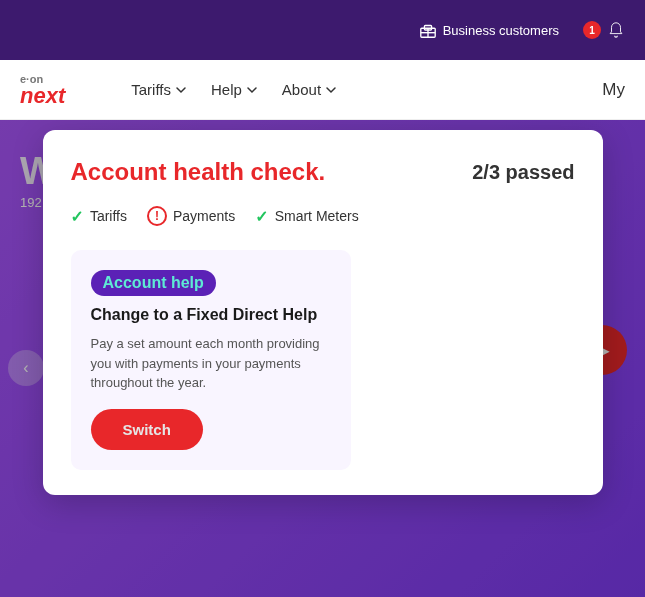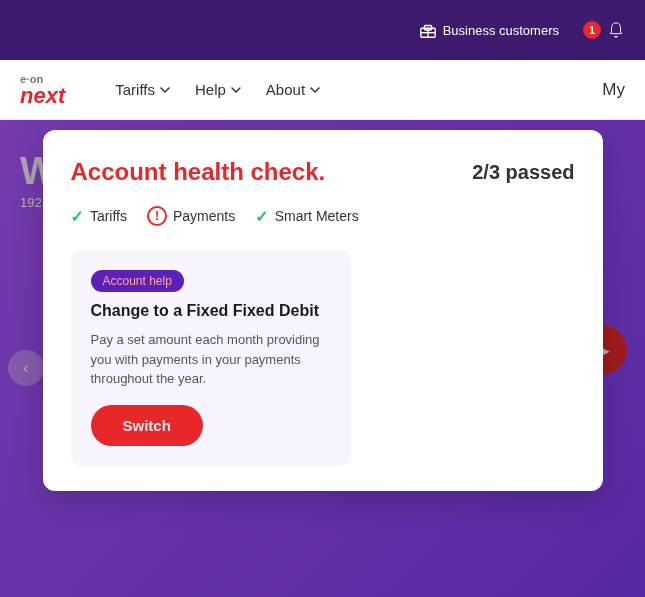--- a/index.html
+++ b/index.html
@@ -49,21 +49,21 @@
       font-weight: bold;
     }
 
     
     .nav-bar {
       background: white;
       height: 60px;
       display: flex;
       align-items: center;
       padding: 0 20px;
-      gap: 0;
+      gap: 16px;
       border-bottom: 1px solid #eee;
     }
     .logo {
       margin-right: 40px;
     }
     .logo-eon {
       font-size: 11px;
       color: #777;
       font-weight: bold;
     }
@@ -228,23 +228,23 @@
 
     
     .card {
       background: #f9f5ff;
       border-radius: 10px;
       padding: 20px;
       max-width: 280px;
     }
     .card-badge {
       background: #5b21b6;
-      color: #fca5a5;
-      font-size: 12px;
-      font-weight: normal;
+      color: #5eead4;
+      font-size: 16px;
+      font-weight: bold;
       padding: 4px 12px;
       border-radius: 20px;
       display: inline-block;
       margin-bottom: 10px;
     }
     .card-title {
       font-size: 16px;
       font-weight: bold;
       color: #1a1a1a;
       margin-bottom: 10px;
@@ -376,19 +376,19 @@
           <span>Payments</span>
         </div>
         <div class="check-item">
           <span class="check-green">✓</span>
           <span>Smart Meters</span>
         </div>
       </div>
 
       <div class="card">
         <div class="card-badge">Account help</div>
-        <div class="card-title">Change to a Fixed Fixed Debit</div>
+        <div class="card-title">Change to a Fixed Direct Help</div>
         <div class="card-desc">Pay a set amount each month providing you with payments in your payments throughout the year.</div>
         <button class="switch-btn">Switch</button>
       </div>
     </div>
   </div>
 </div>
 
 </body></html>

